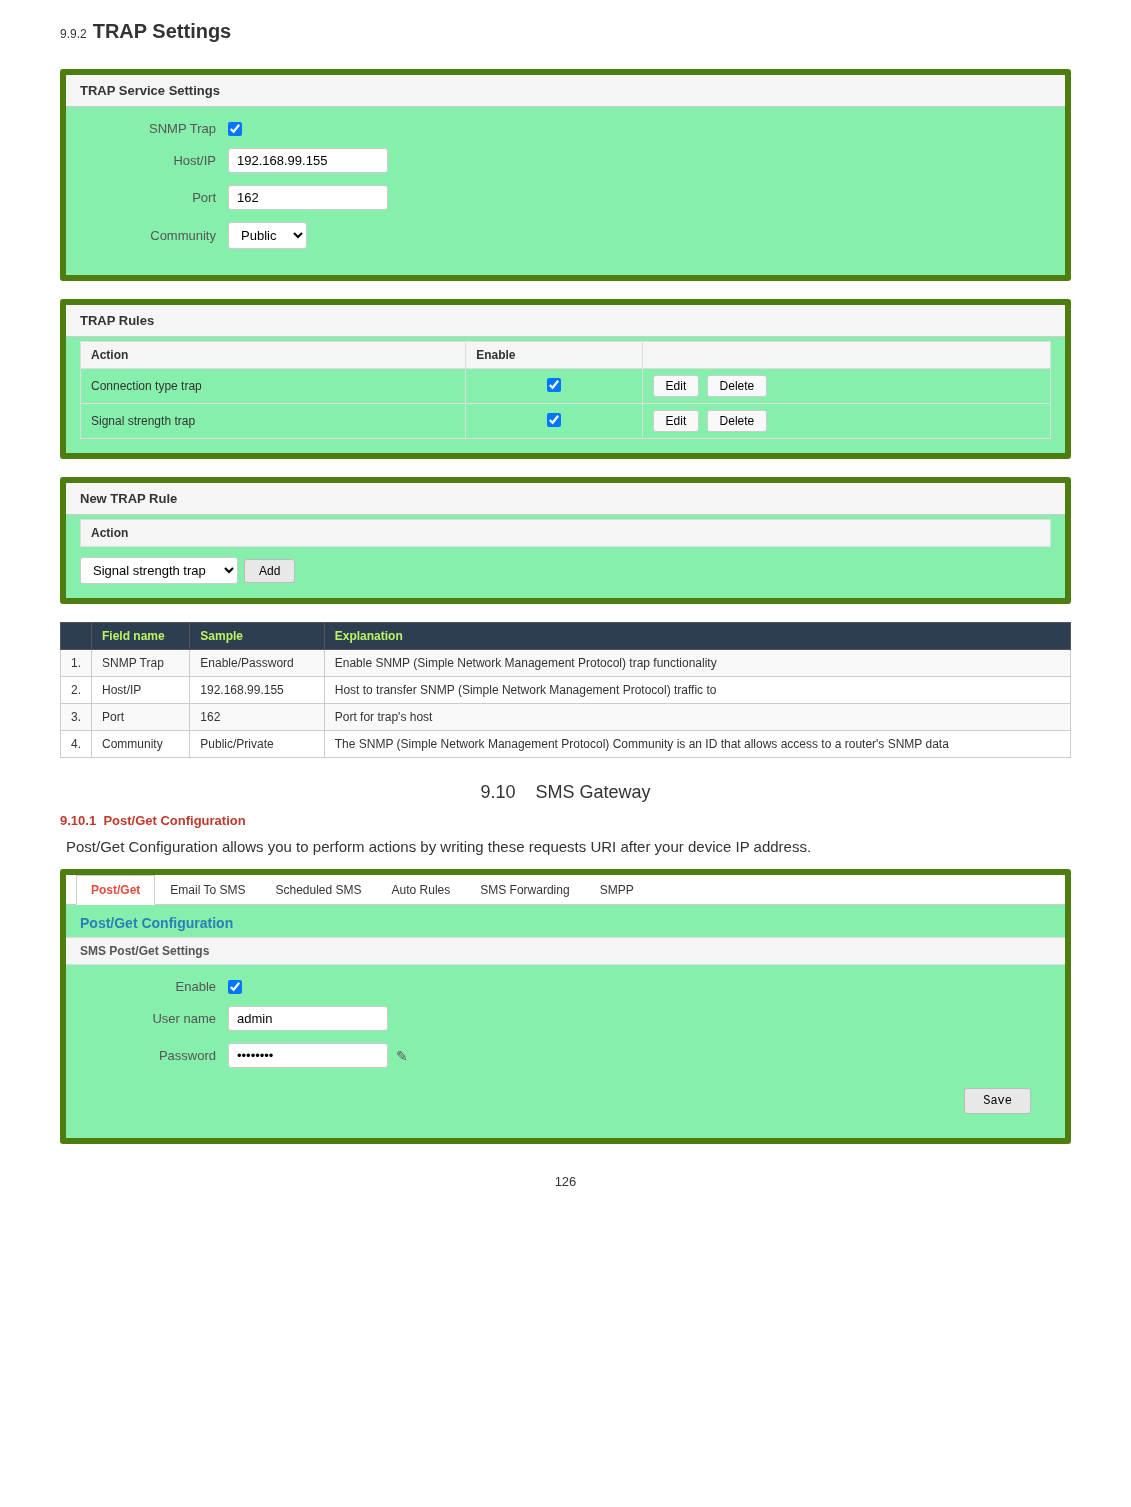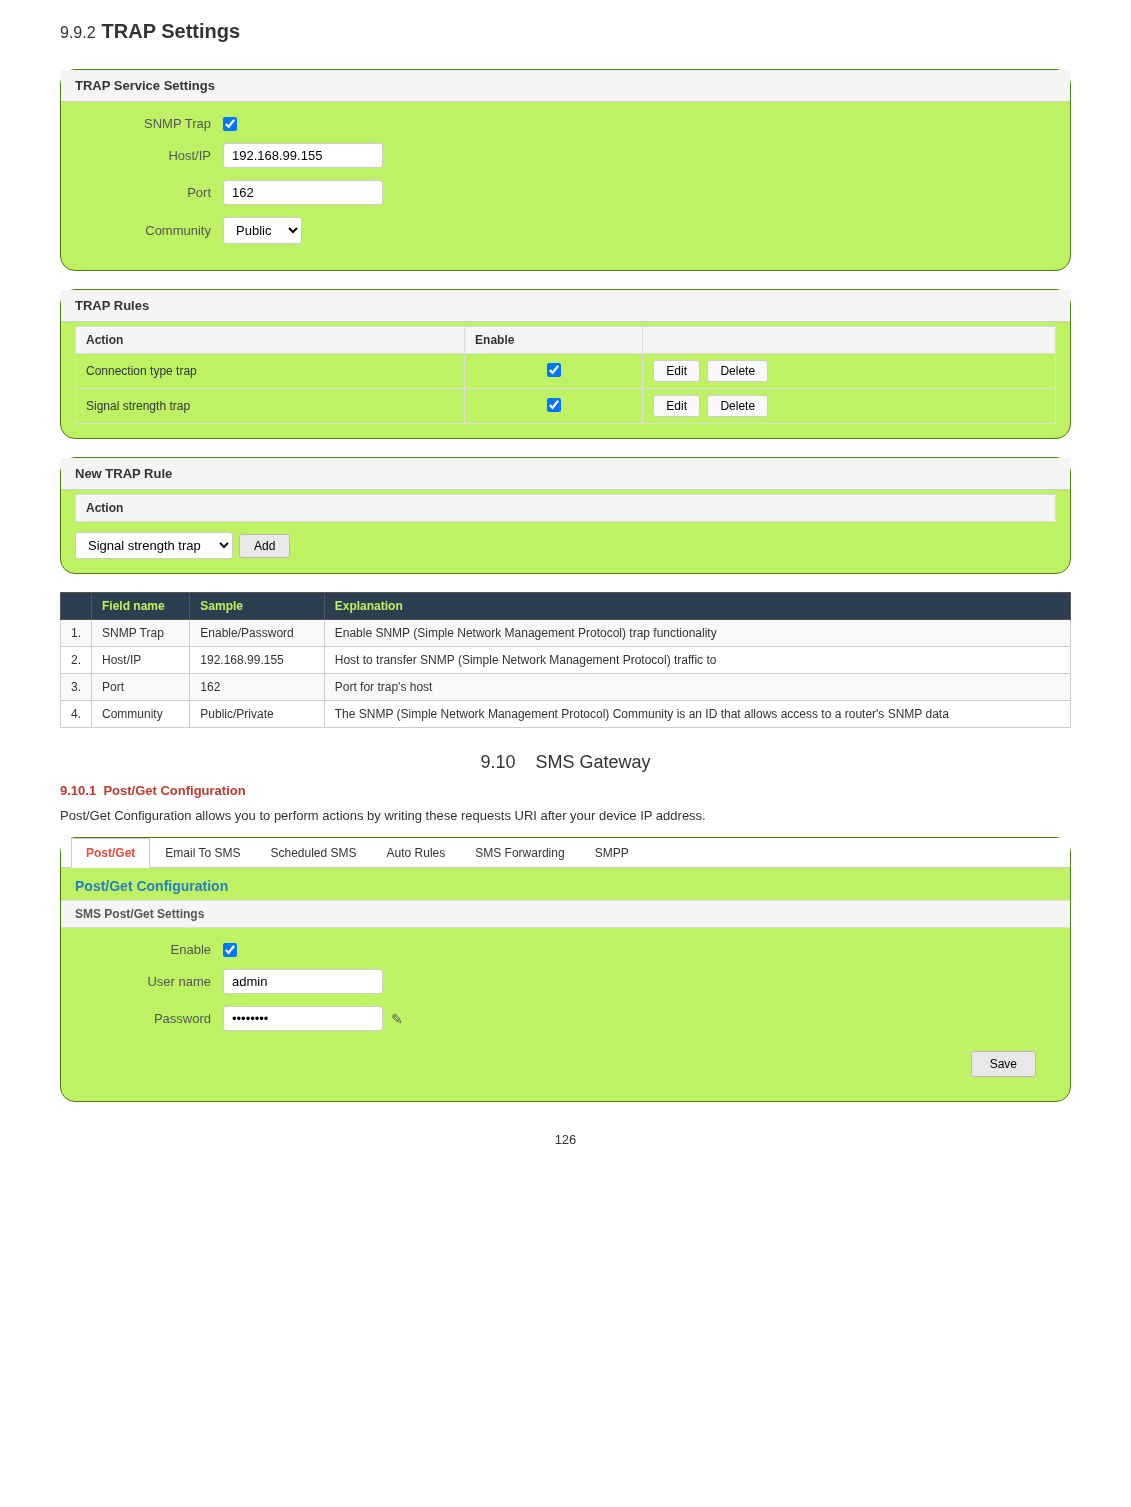--- a/index.html
+++ b/index.html
@@ -19,24 +19,24 @@
       margin-bottom: 12px;
     }
     .sub-section-title {
       font-size: 13px;
       font-weight: bold;
       color: #c0392b;
       margin-bottom: 10px;
     }
     
     .panel {
-      border: 1px solid #4d7c0f;
-      border-radius: 15px;
+      border: 6px solid #4d7c0f;
+      border-radius: 3px;
       margin-bottom: 18px;
-      background: #bef264;
+      background: #86efac;
     }
     .panel-header {
       background: #f5f5f5;
       border-bottom: 1px solid #ccc;
       padding: 8px 14px;
       font-weight: bold;
       font-size: 13px;
     }
     .panel-body {
       padding: 14px 20px;
@@ -183,20 +183,21 @@
     }
     .btn-save {
       background: #e8e8e8;
       border: 1px solid #bbb;
       border-radius: 3px;
       padding: 5px 18px;
       font-size: 12px;
       cursor: pointer;
       float: right;
       margin: 8px 14px 10px 0;
+      font-family: Liberation Mono, monospace;
     }
     .btn-add {
       background: #e8e8e8;
       border: 1px solid #bbb;
       border-radius: 3px;
       padding: 4px 14px;
       font-size: 12px;
       cursor: pointer;
       margin-left: 6px;
     }
@@ -215,21 +216,21 @@
       display: flex;
       align-items: center;
       padding: 10px 0 4px 0;
     }
     .clearfix::after { content: ''; display: table; clear: both; }
   </style>
 </head>
 <body>
 
 <div style="display:flex; align-items:baseline; margin-bottom:14px;">
-  <span style="font-size:16px; margin-right:6px;">9.9.2</span>
+  <span style="font-size:12px; margin-right:6px;">9.9.2</span>
   <h2 class="section-title">TRAP Settings</h2>
 </div>
 
 <div class="panel">
   <div class="panel-header">TRAP Service Settings</div>
   <div class="panel-body">
     <div class="form-row">
       <span class="form-label">SNMP Trap</span>
       <input type="checkbox" checked="" style="">
     </div>
@@ -350,21 +351,21 @@
     <span>9.10</span>&nbsp;&nbsp;&nbsp;&nbsp;<span>SMS Gateway</span>
   </h2>
 </div>
 
 <div style="margin-bottom:10px; margin-top:6px;">
   <span class="sub-section-title">
     <span>9.10.1</span>&nbsp;&nbsp;<span>Post/Get Configuration</span>
   </span>
 </div>
 
-<p style="margin-bottom:14px; font-size:13px;">Post/Get Configuration allows you to perform actions by writing these requests URI after your device IP address.</p>
+<p style="margin-bottom:14px; font-size:15px;margin-left:6px;">Post/Get Configuration allows you to perform actions by writing these requests URI after your device IP address.</p>
 
 <div class="panel">
 
   <div class="tabs-bar">
     <div class="tab-item active">Post/Get</div>
     <div class="tab-item">Email To SMS</div>
     <div class="tab-item">Scheduled SMS</div>
     <div class="tab-item">Auto Rules</div>
     <div class="tab-item">SMS Forwarding</div>
     <div class="tab-item">SMPP</div>

